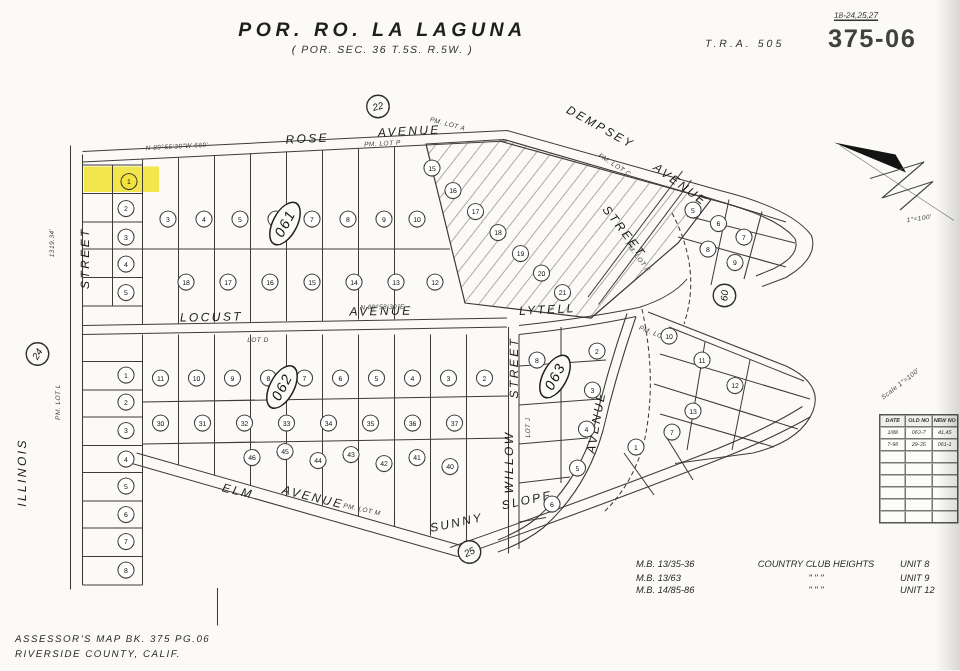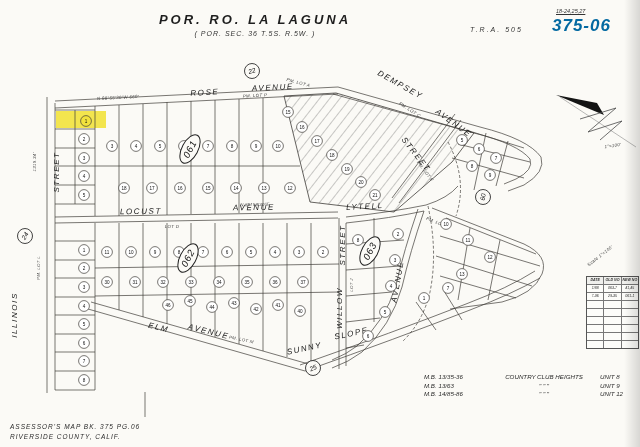--- a/index.html
+++ b/index.html
@@ -17,21 +17,21 @@
   #map-svg{position:absolute;left:0;top:0;}
   .hdr-title{
     position:absolute;left:90px;top:12px;width:330px;text-align:center;
     font-style:italic;font-size:13px;letter-spacing:3px;color:#1e1e1e;font-weight:bold;
   }
   .hdr-sub{
     position:absolute;left:90px;top:30px;width:330px;text-align:center;
     font-style:italic;font-size:7px;letter-spacing:1px;color:#333;
   }
   .hdr-tra{position:absolute;left:470px;top:26px;font-style:italic;font-size:7px;letter-spacing:2px;color:#333;}
-  .hdr-sheet{position:absolute;left:552px;top:16px;font-style:italic;font-size:17px;letter-spacing:1px;color:#0369a1;font-weight:bold;}
+  .hdr-sheet{position:absolute;left:552px;top:16px;font-size:17px;letter-spacing:1px;color:#404040;font-weight:bold;}
   .hdr-sheetnote{position:absolute;left:556px;top:8px;font-style:italic;font-size:5.5px;color:#333;text-decoration:underline;}
   .assessor{position:absolute;left:10px;top:422px;font-style:italic;font-size:6.5px;letter-spacing:1px;color:#2a2a2a;line-height:10px;}
   #mb-notes{position:absolute;left:424px;top:373px;font-style:italic;font-size:6.2px;color:#2a2a2a;}
   #mb-notes .mb-row{display:flex;line-height:8.5px;}
   #mb-notes .c1{width:64px;}
   #mb-notes .c2{width:112px;text-align:center;}
   #mb-notes .c3{width:40px;}
   #rev-table{position:absolute;left:586px;top:276px;width:51px;border:0.5px solid #555;font-size:3.6px;font-style:italic;color:#333;background:rgba(255,255,255,.4);}
   #rev-table .trow{display:flex;border-bottom:0.5px solid #777;height:7px;line-height:7px;}
   #rev-table .trow:last-child{border-bottom:none;}

